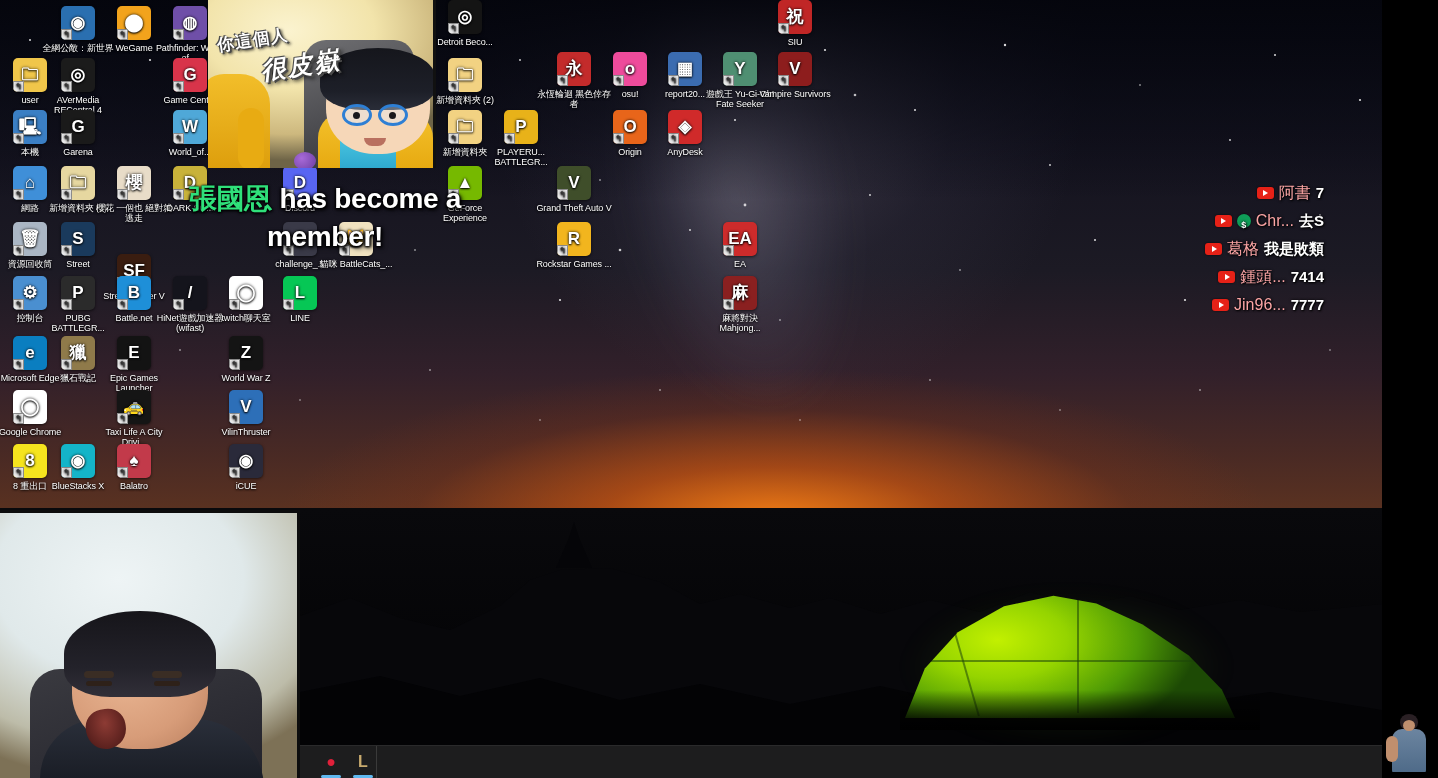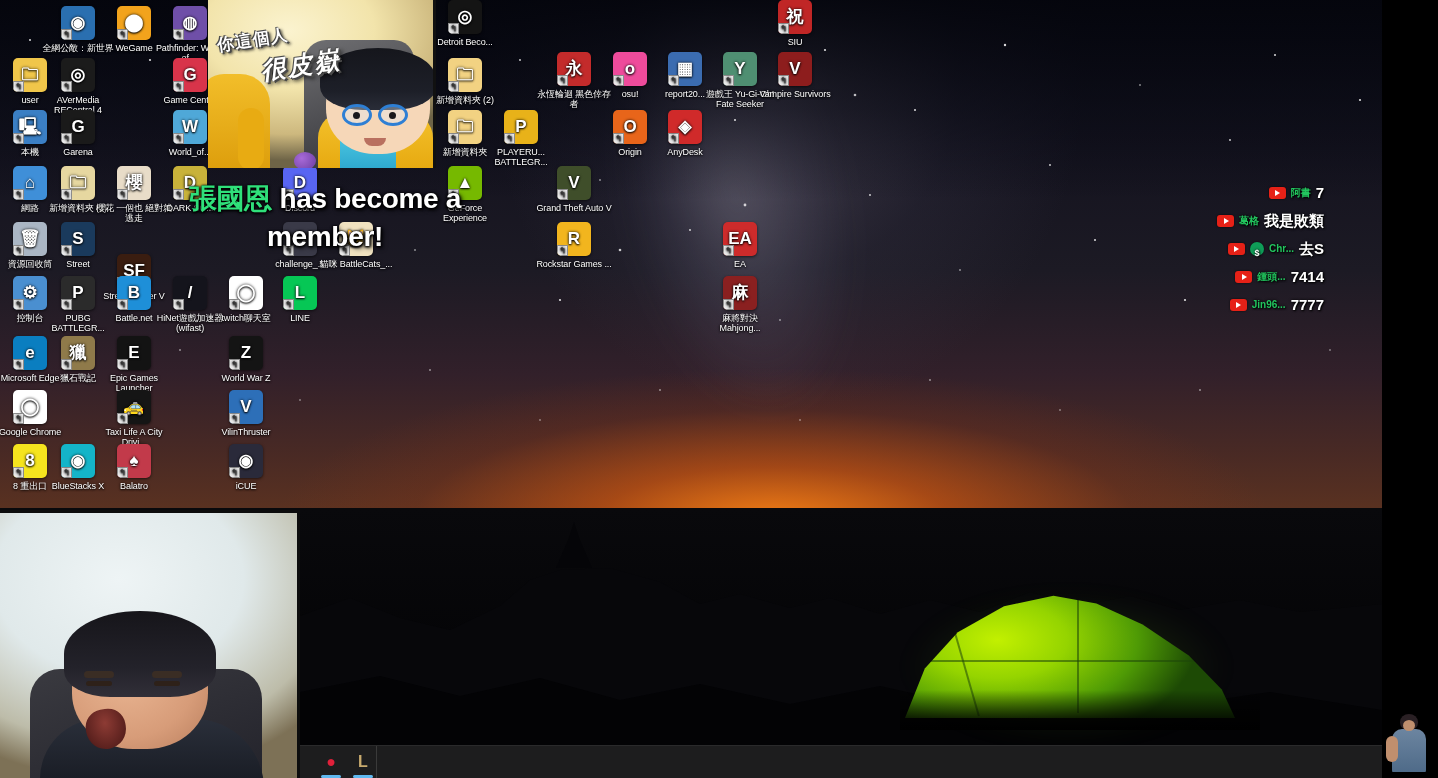--- a/index.html
+++ b/index.html
@@ -309,23 +309,23 @@
     flex: 0 0 auto;
     position: relative;
     box-shadow: 0 0 2px rgba(0,0,0,0.8);
   }
   .mem-badge::after {
     content: "$";
     position: absolute; left: 0; right: 0; top: -1px;
     font-size: 9px; color: #fff; text-align: center; font-weight: bold;
   }
   .chat-author {
-    color: #22c55e;
-    font-size: 10px;
-    font-weight: bold;
+    color: #fca5a5;
+    font-size: 16px;
+    font-weight: normal;
     white-space: nowrap;
     text-shadow: 0 0 3px #000, 1px 1px 2px #000;
   }
   .chat-msg {
     color: #ffffff;
     font-size: 15px;
     font-weight: bold;
     white-space: nowrap;
     text-shadow: 0 0 3px #000, 1px 1px 2px #000;
   }
@@ -736,28 +736,28 @@
 
     <div id="chat-overlay">
       <div id="chat-rows">
           <div class="chat-row">
             <span class="yt-badge"></span>
             <span class="chat-author">阿書</span>
             <span class="chat-msg">7</span>
           </div>
           <div class="chat-row">
             <span class="yt-badge"></span>
-            <span class="chat-author">葛格</span>
-            <span class="chat-msg">我是敗類</span>
+            <span class="mem-badge"></span>
+            <span class="chat-author">Chr...</span>
+            <span class="chat-msg">去S</span>
           </div>
           <div class="chat-row">
             <span class="yt-badge"></span>
-            <span class="mem-badge"></span>
-            <span class="chat-author">Chr...</span>
-            <span class="chat-msg">去S</span>
+            <span class="chat-author">葛格</span>
+            <span class="chat-msg">我是敗類</span>
           </div>
           <div class="chat-row">
             <span class="yt-badge"></span>
             <span class="chat-author">鍾頭...</span>
             <span class="chat-msg">7414</span>
           </div>
           <div class="chat-row">
             <span class="yt-badge"></span>
             <span class="chat-author">Jin96...</span>
             <span class="chat-msg">7777</span>

